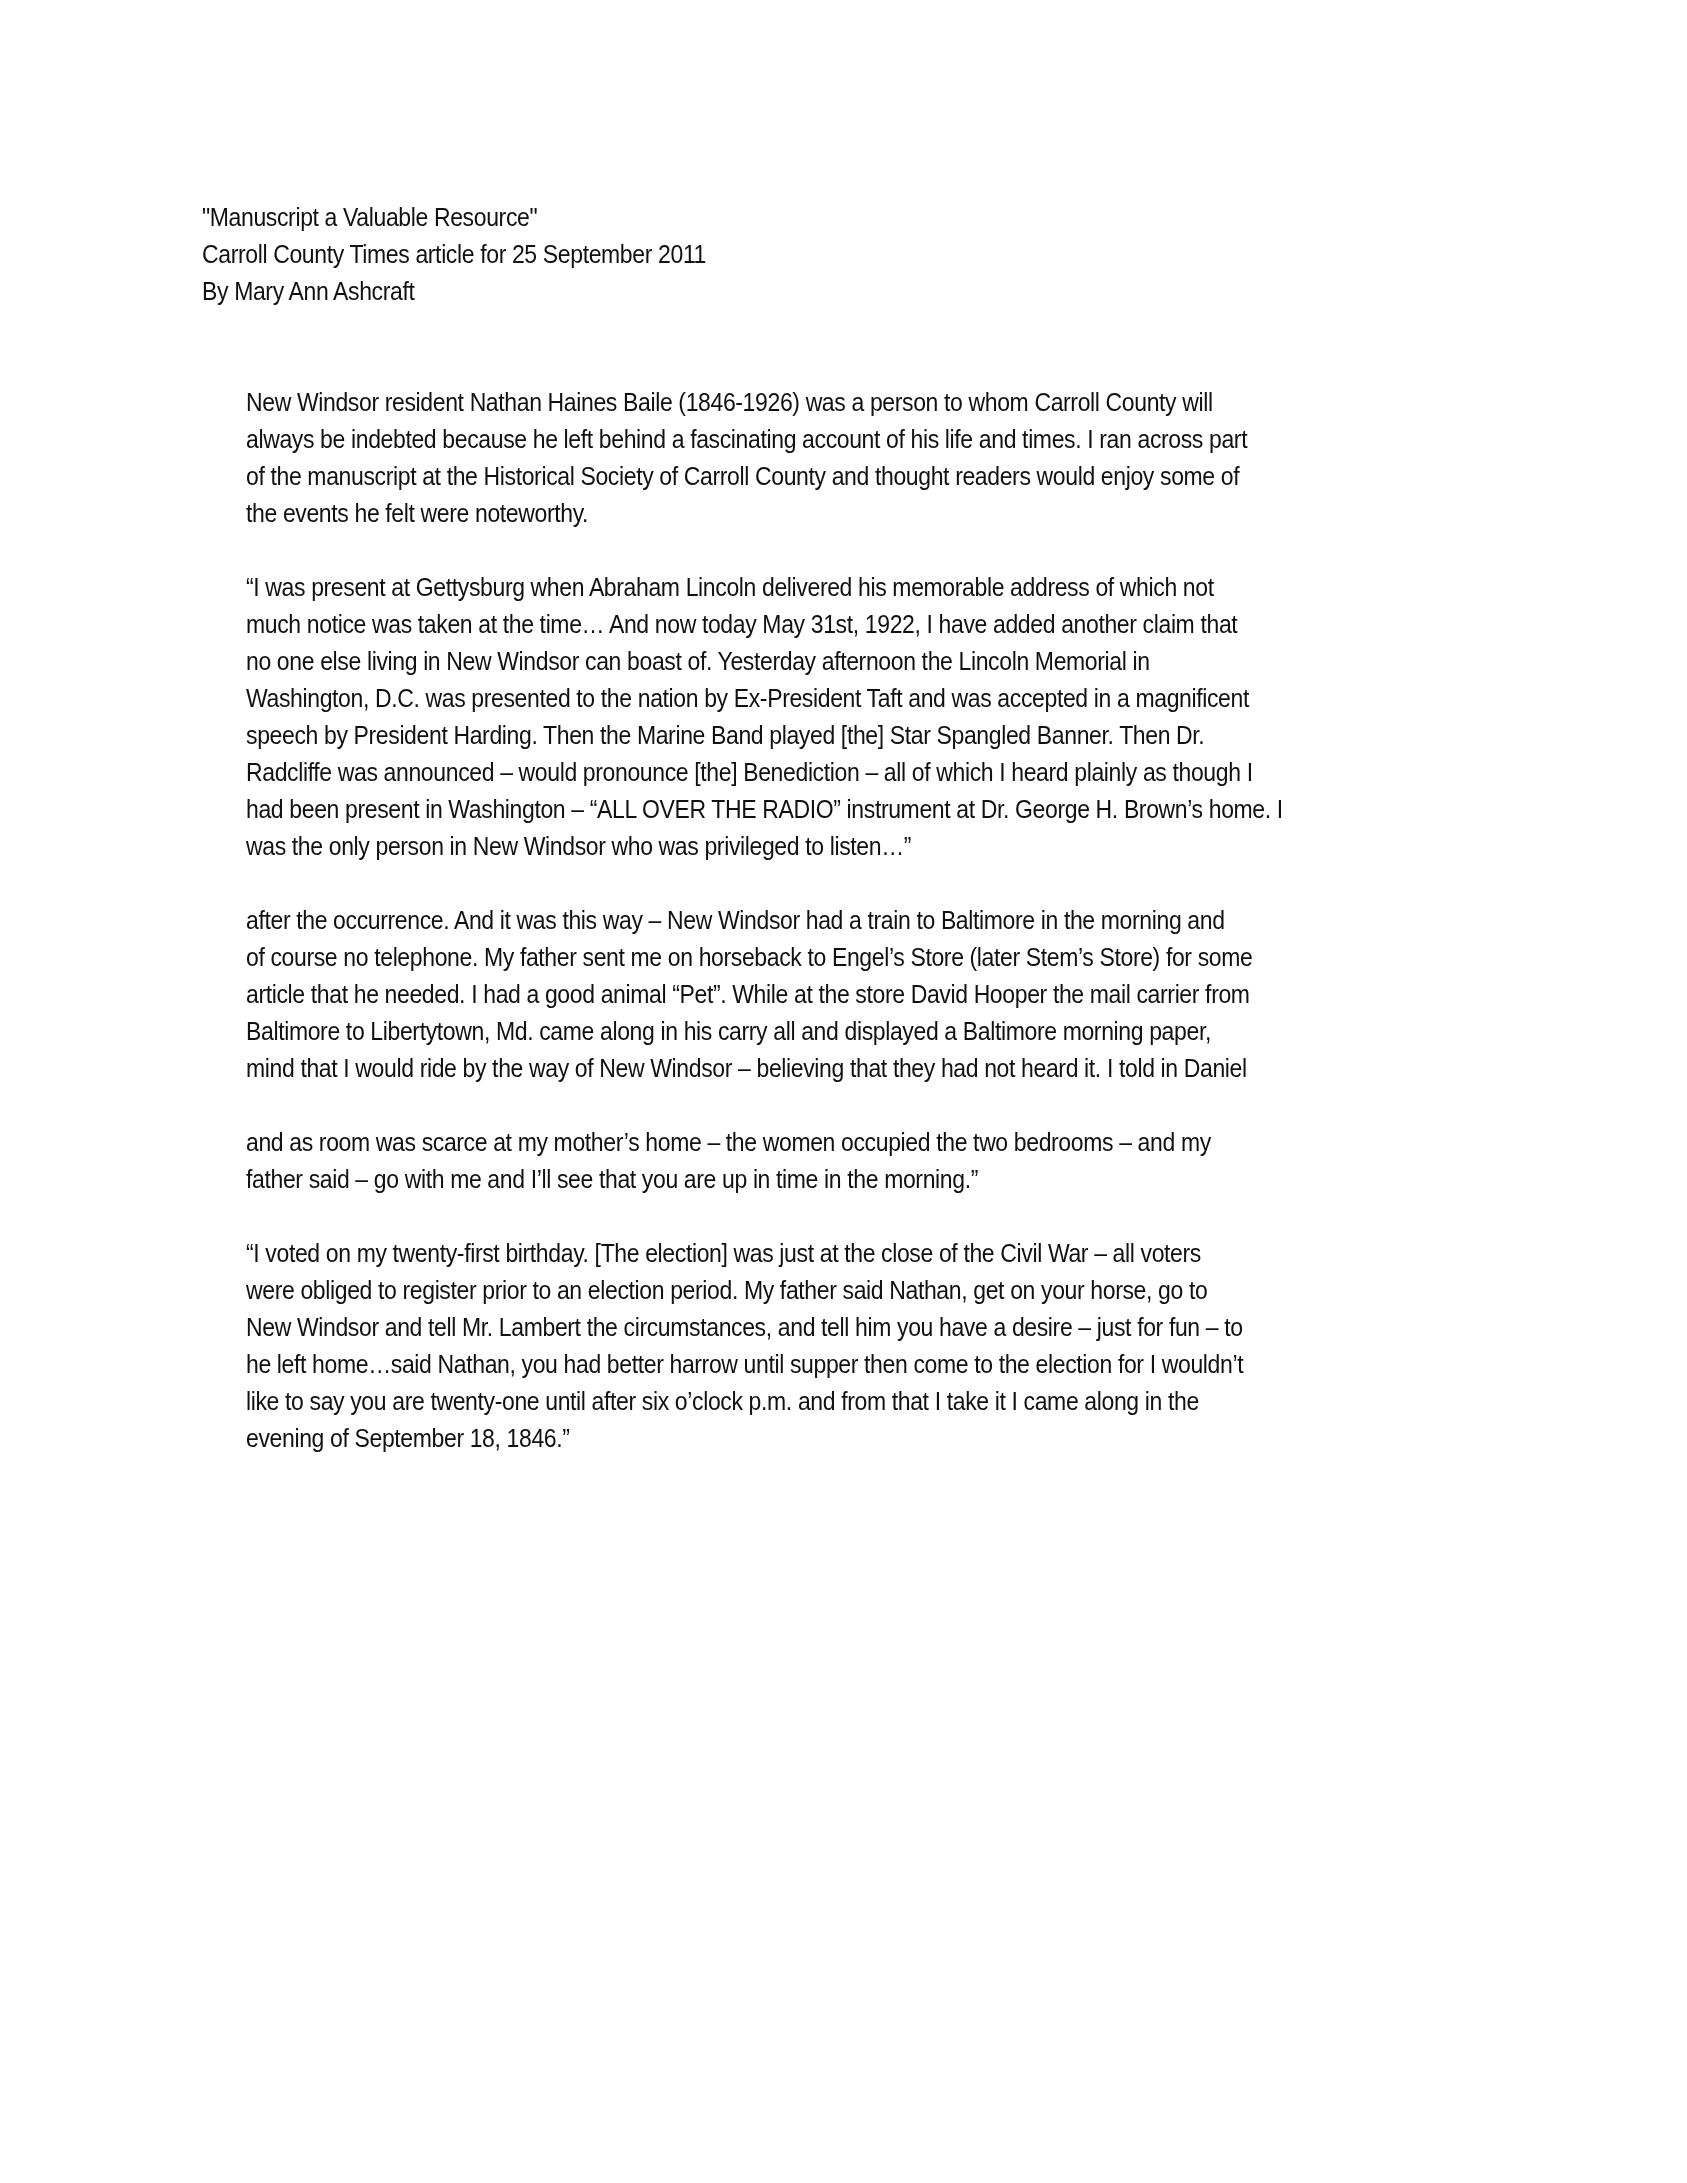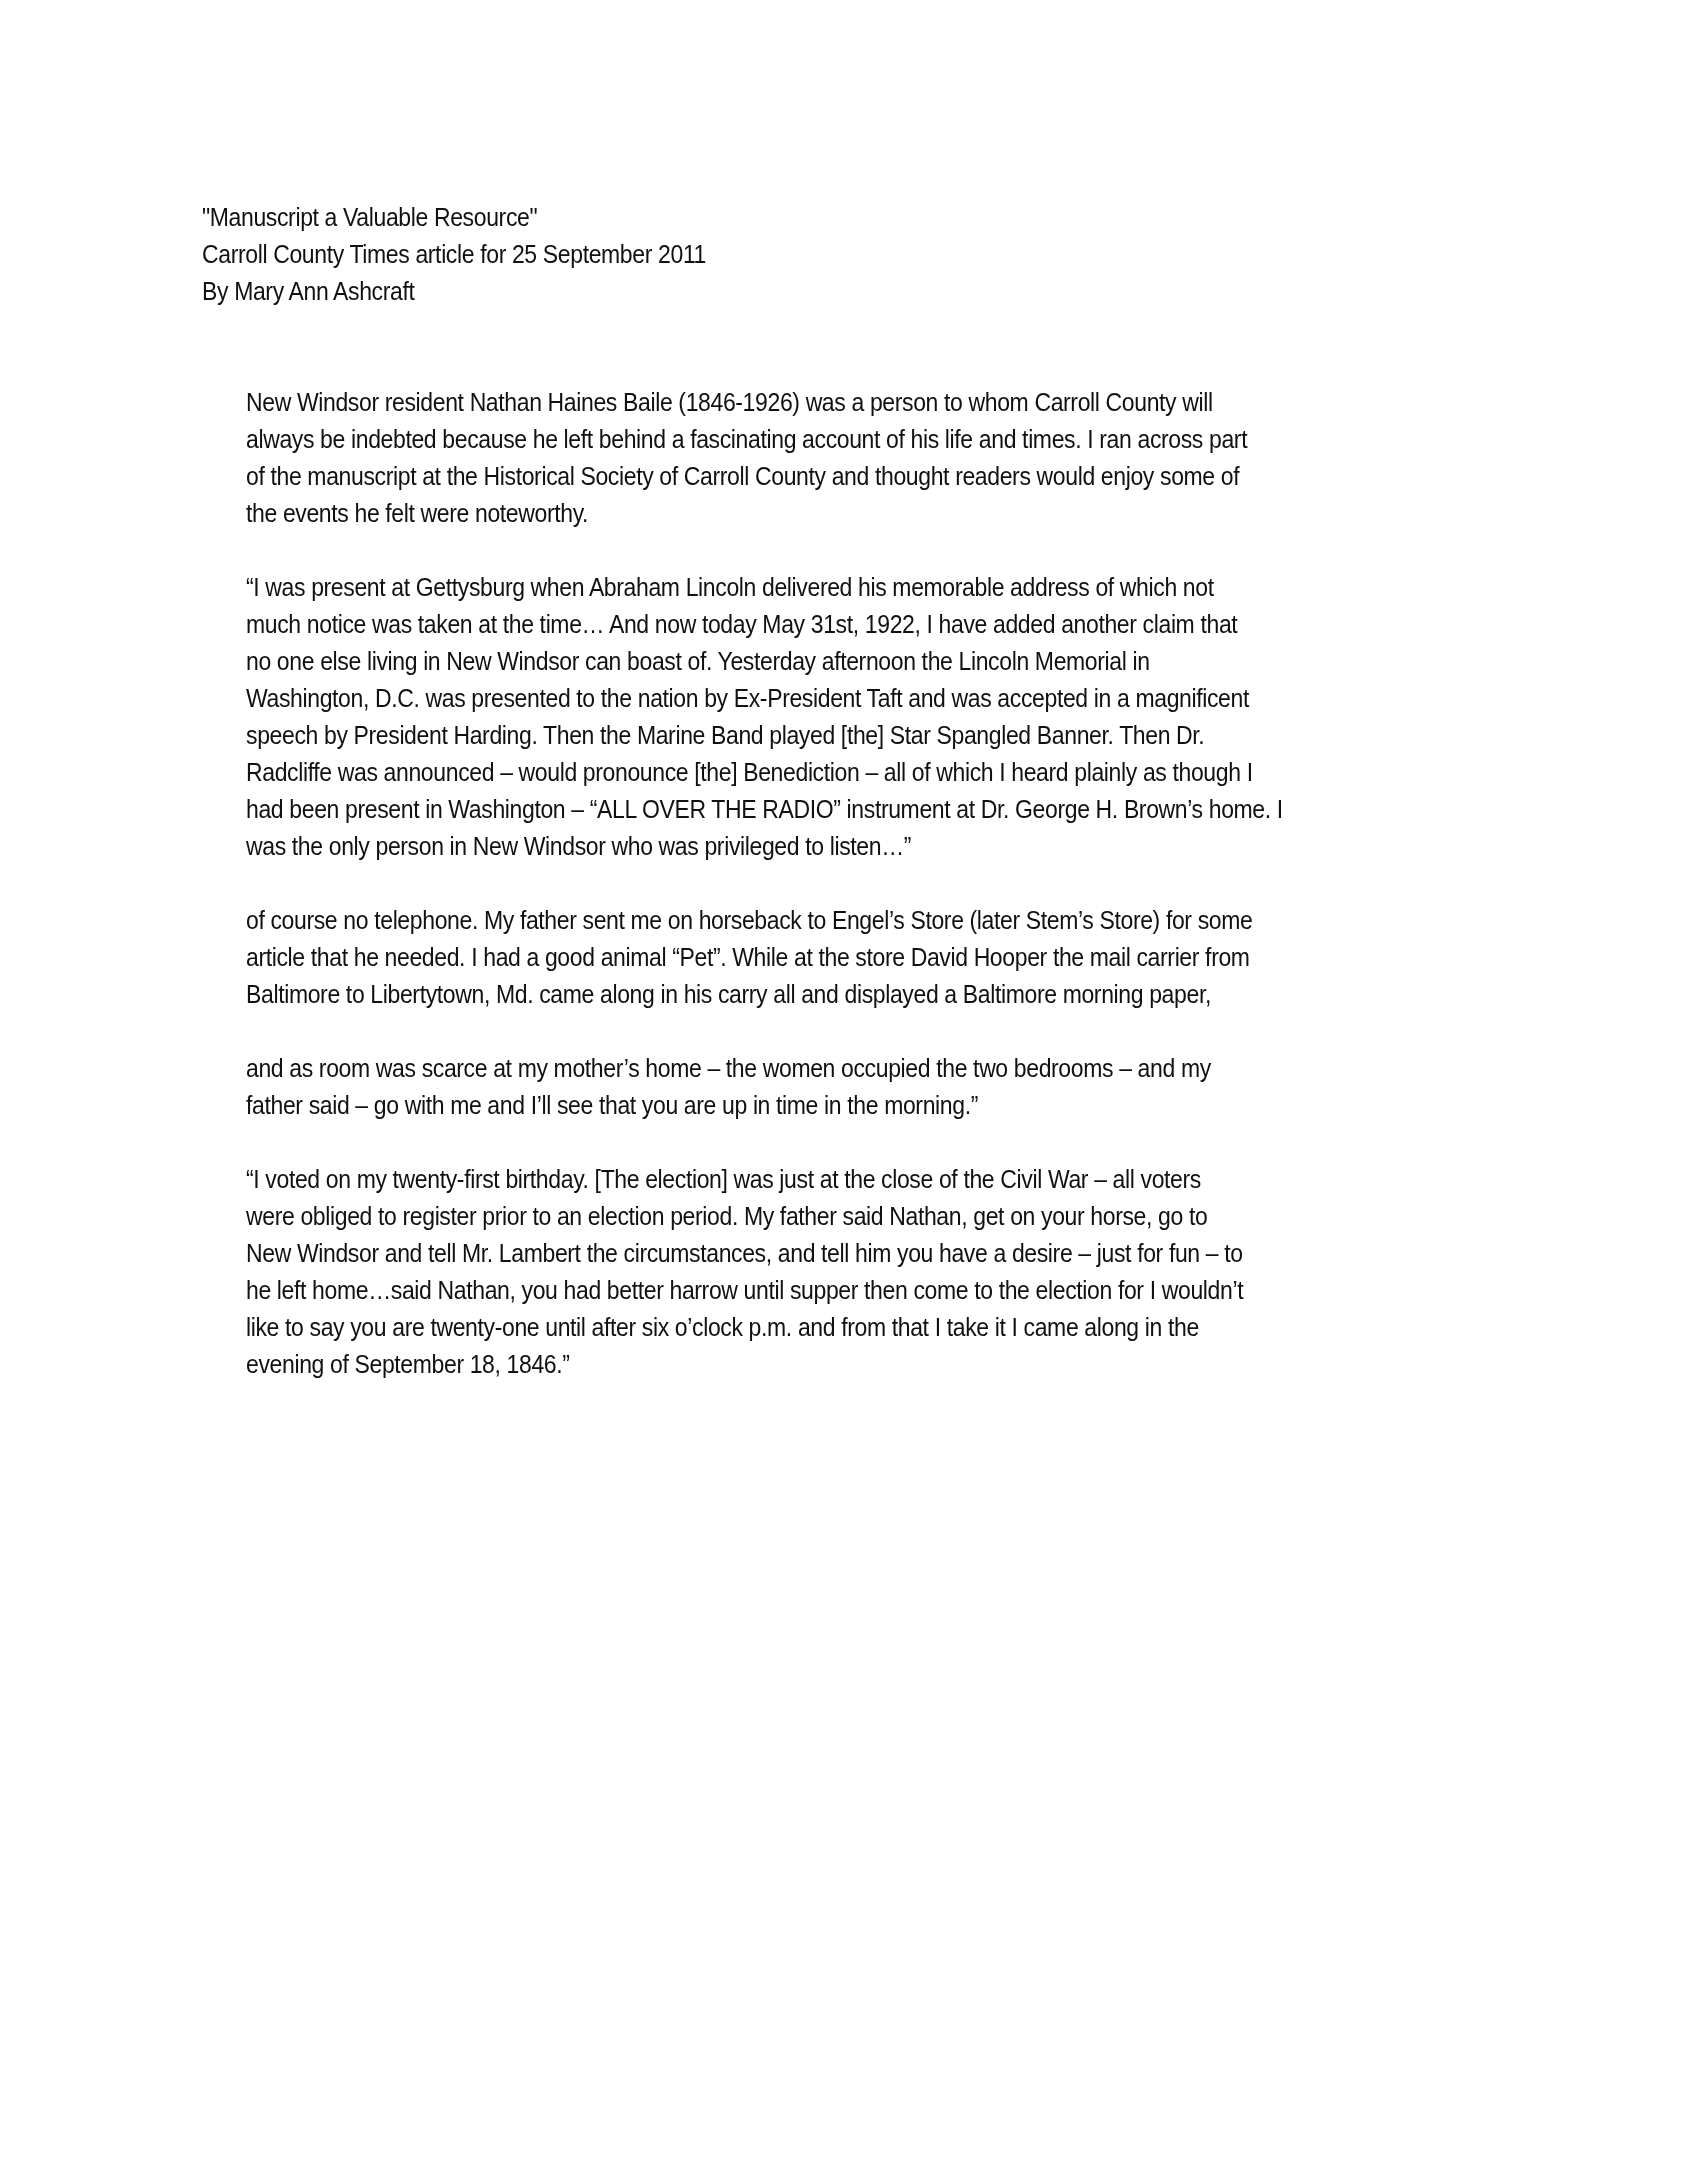--- a/index.html
+++ b/index.html
@@ -38,23 +38,25 @@
         <span class="line"><span class="narrow">“I was present at Gettysburg when Abraham Lincoln delivered his memorable address of which not</span></span>
         <span class="line"><span class="narrow">much notice was taken at the time…  And now today May 31st, 1922, I have added another claim that</span></span>
         <span class="line"><span class="narrow">no one else living in New Windsor can boast of.  Yesterday afternoon the Lincoln Memorial in</span></span>
         <span class="line"><span class="narrow">Washington, D.C. was presented to the nation by Ex-President Taft and was accepted in a magnificent</span></span>
         <span class="line"><span class="narrow">speech by President Harding.  Then the Marine Band played [the] Star Spangled Banner.  Then Dr.</span></span>
         <span class="line"><span class="narrow">Radcliffe was announced – would pronounce [the] Benediction – all of which I heard plainly as though I</span></span>
         <span class="line"><span class="narrow">had been present in Washington – “ALL OVER THE RADIO” instrument at Dr. George H. Brown’s home.  I</span></span>
         <span class="line"><span class="narrow">was the only person in New Windsor who was privileged to listen…”</span></span>
       </div>
       <div class="para">
+        <span class="line"><span class="narrow">after the occurrence.  And it was this way – New Windsor had a train to Baltimore in the morning and</span></span>
         <span class="line"><span class="narrow">of course no telephone.  My father sent me on horseback to Engel’s Store (later Stem’s Store) for some</span></span>
         <span class="line"><span class="narrow">article that he needed.  I had a good animal “Pet”.  While at the store David Hooper the mail carrier from</span></span>
         <span class="line"><span class="narrow">Baltimore to Libertytown, Md. came along in his carry all and displayed a Baltimore morning paper,</span></span>
+        <span class="line"><span class="narrow">mind that I would ride by the way of New Windsor – believing that they had not heard it.  I told in Daniel</span></span>
       </div>
       <div class="para">
         <span class="line"><span class="narrow">and as room was scarce at my mother’s home – the women occupied the two bedrooms – and my</span></span>
         <span class="line"><span class="narrow">father said – go with me and I’ll see that you are up in time in the morning.”</span></span>
       </div>
       <div class="para">
         <span class="line"><span class="narrow">“I voted on my twenty-first birthday.  [The election] was just at the close of the Civil War – all voters</span></span>
         <span class="line"><span class="narrow">were obliged to register prior to an election period.  My father said Nathan, get on your horse, go to</span></span>
         <span class="line"><span class="narrow">New Windsor and tell Mr. Lambert the circumstances, and tell him you have a desire – just for fun – to</span></span>
         <span class="line"><span class="narrow">he left home…said Nathan, you had better harrow until supper then come to the election for I wouldn’t</span></span>

